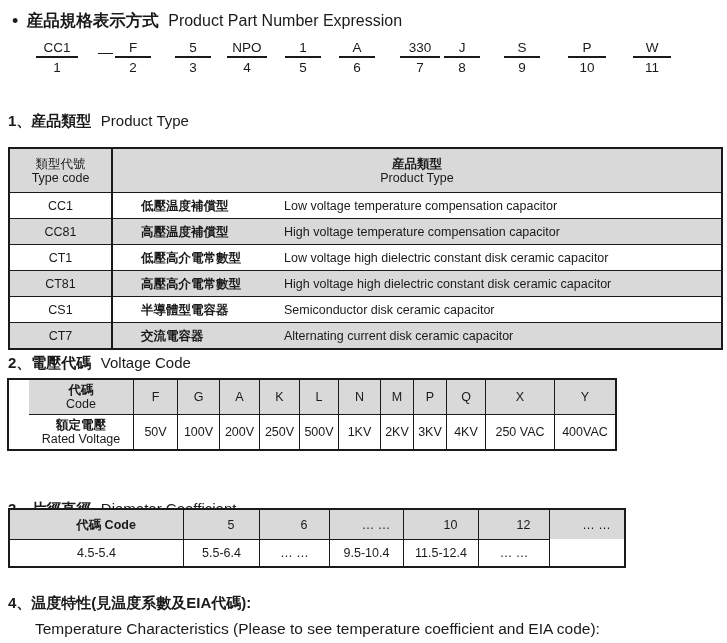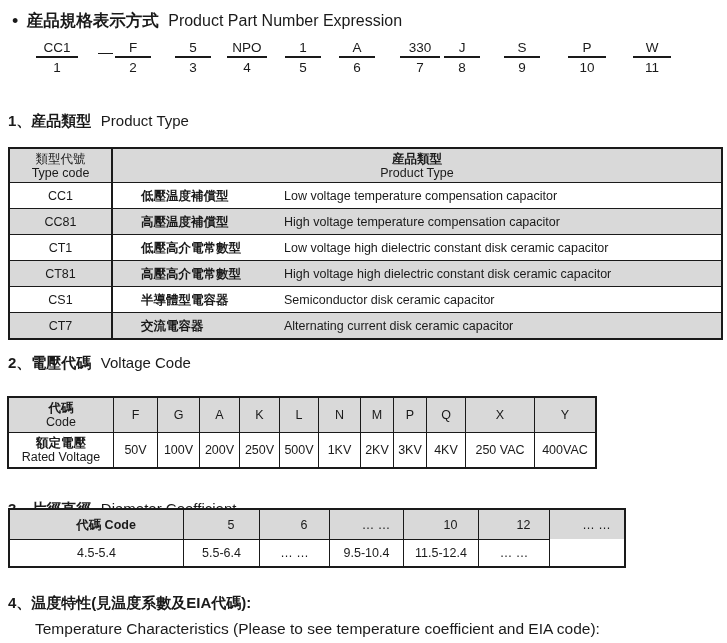--- a/index.html
+++ b/index.html
@@ -27,28 +27,28 @@
   
   .tbl{position:absolute;border:2px solid #1a1a1a;background:#fff;}
   .cell{display:flex;align-items:center;justify-content:center;
         font-size:12.5px;line-height:14px;box-sizing:border-box;}
   .g{background:#d9d9d9;}
   .two{flex-direction:column;text-align:center;}
   
   .t1{left:8px;top:147px;width:711px;display:grid;
       grid-template-columns:103px 169px 1fr;}
   .t1 .c1{border-right:2px solid #1a1a1a;}
-  .t1 .hrow{height:33px;}
+  .t1 .hrow{height:43px;}
   .t1 .drow{height:26px;border-top:1.5px solid #1a1a1a;}
   .t1 .span2{grid-column:2/4;}
   .t1 .zh-cell{justify-content:flex-start;padding-left:28px;font-weight:bold;}
   .t1 .en-cell{justify-content:flex-start;padding-left:2px;}
   
-  .t2{left:7px;top:396px;display:grid;
-      grid-template-columns:105px 44px 42px 40px 40px 39px 42px 33px 33px 39px 69px 60px;}
+  .t2{left:7px;top:378px;display:grid;
+      grid-template-columns:105px 44px 42px 40px 40px 39px 42px 33px 33px 39px 69px 60px;padding-left:20px;}
   .t2 .cell{border-right:1.5px solid #1a1a1a;}
   .t2 .cell:nth-child(12n){border-right:none;}
   .t2 .hrow{height:34px;}
   .t2 .drow{height:35px;border-top:1.5px solid #1a1a1a;}
   .t2 .lab{font-weight:bold;}
   
   .t3{left:8px;top:508px;display:grid;
       grid-template-columns:174px 76px 70px 74px 75px 71px 74px;}
   .t3 .cell{border-right:1.5px solid #1a1a1a;}
   .t3 .cell:nth-child(7n){border-right:none;}

